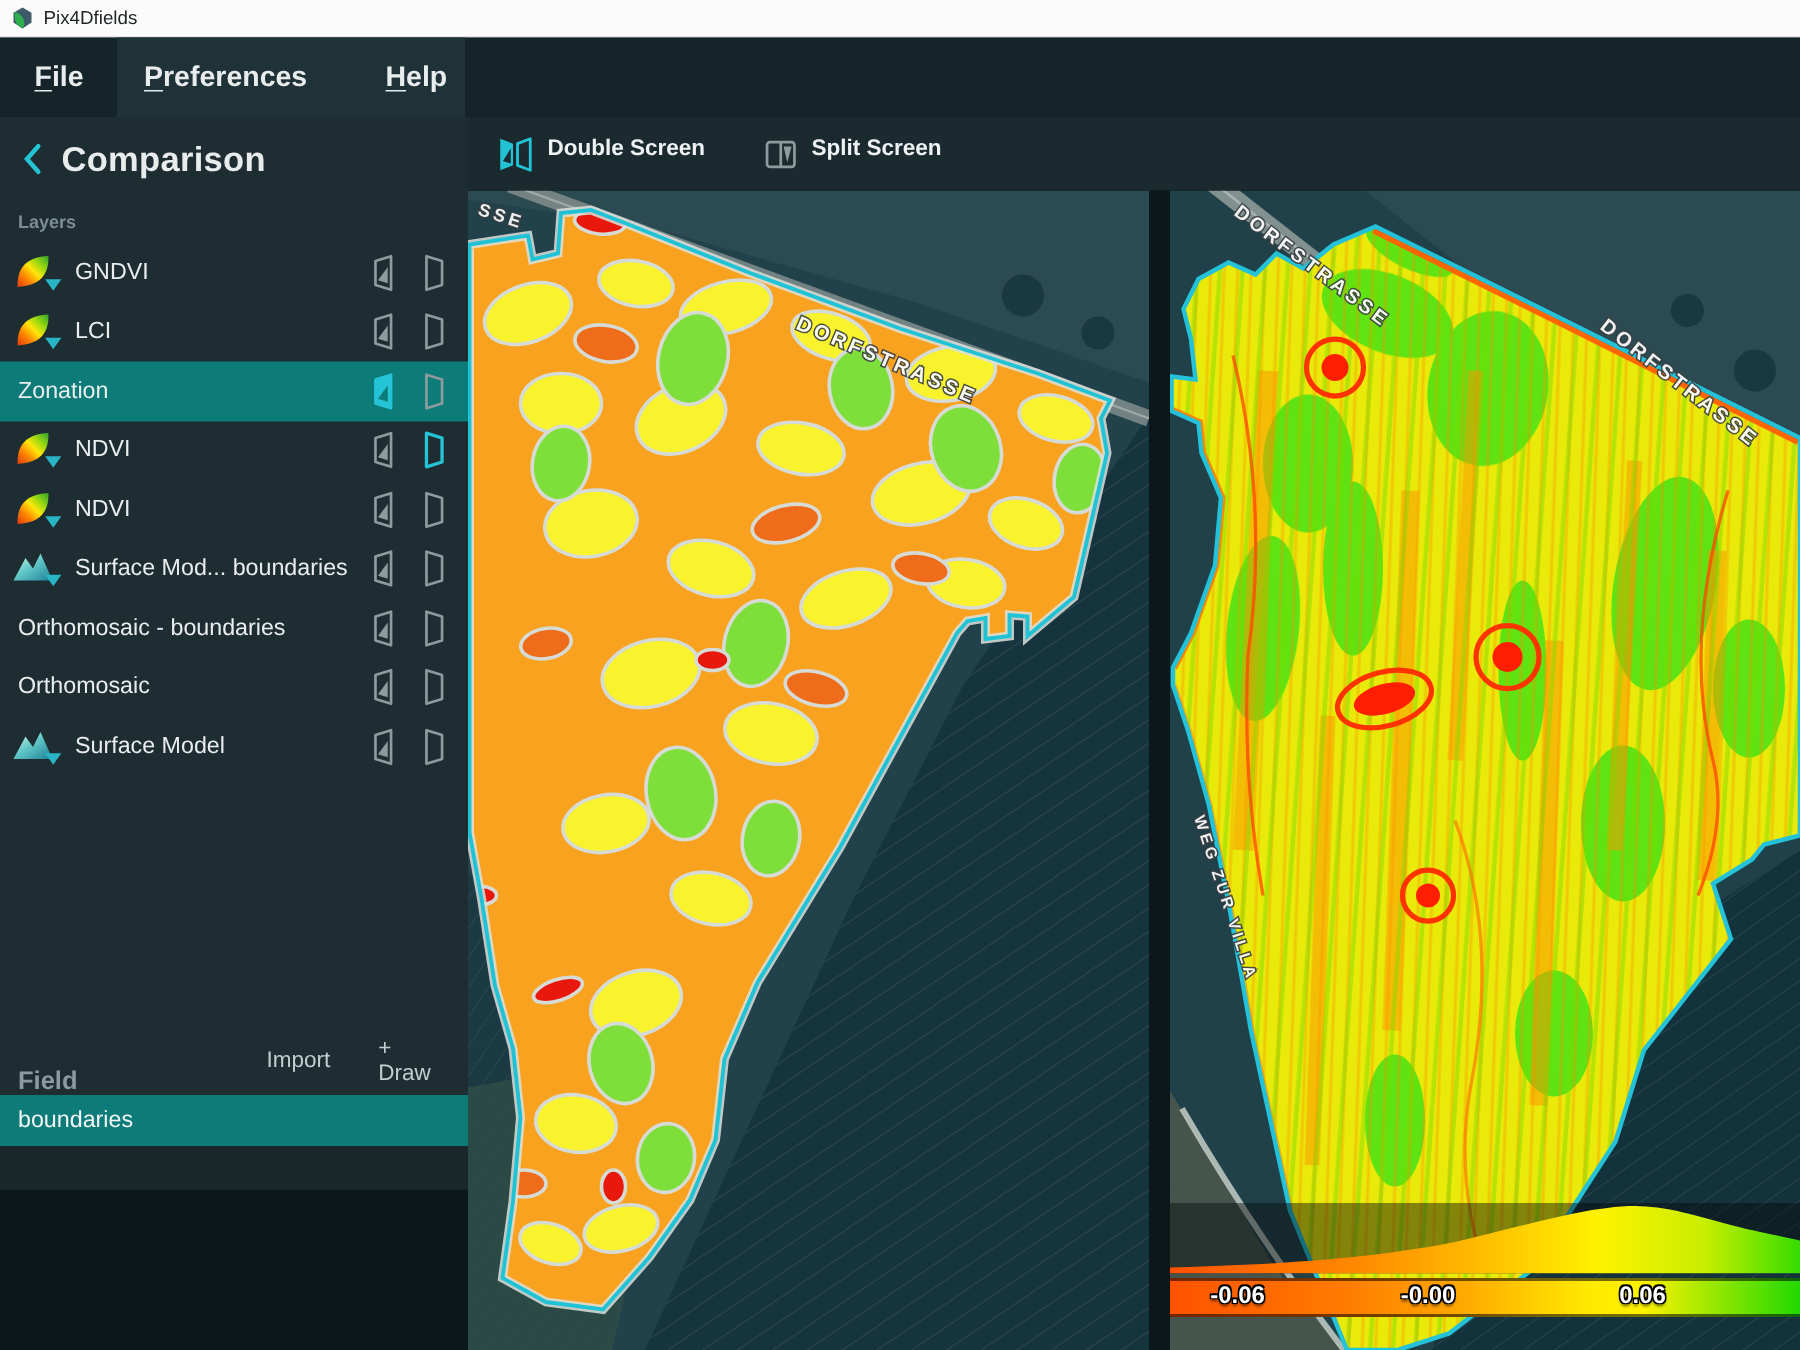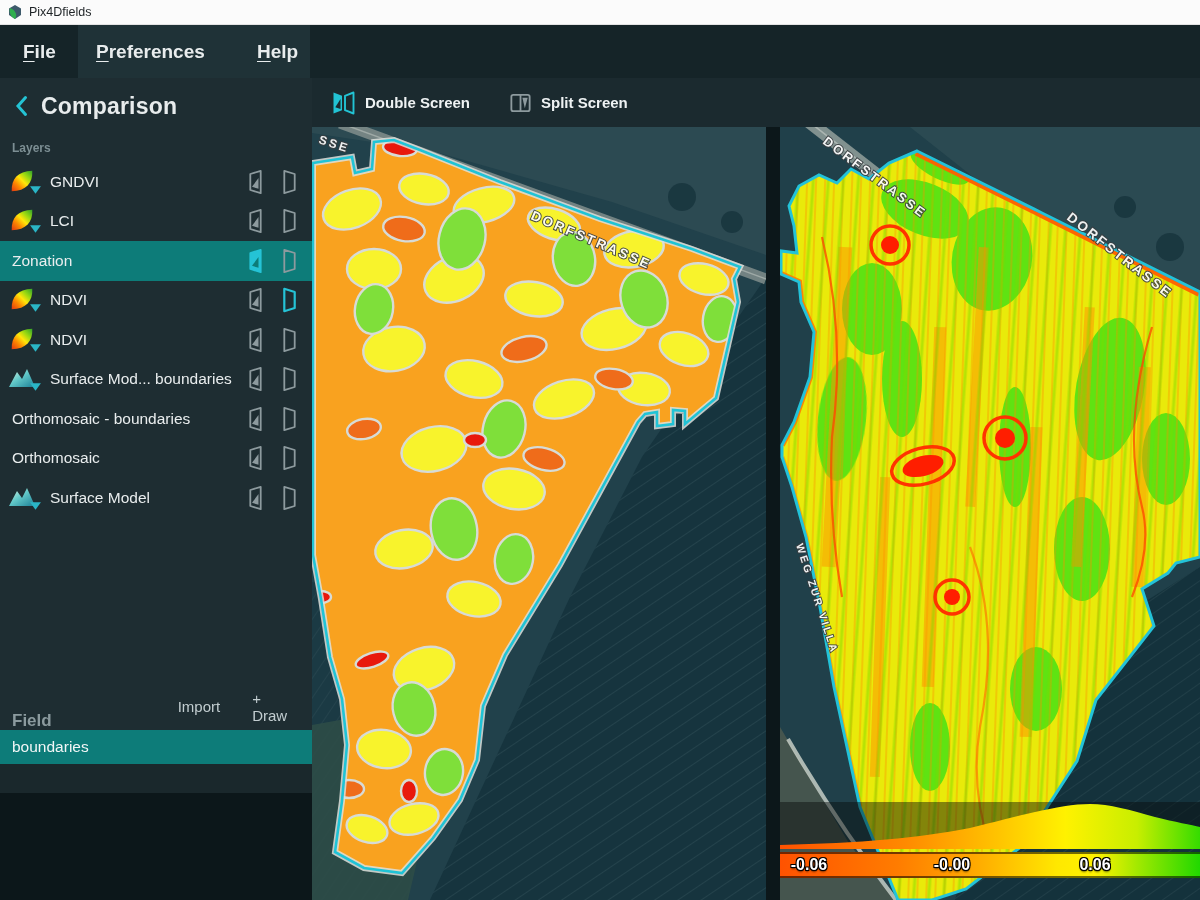--- a/index.html
+++ b/index.html
@@ -52,38 +52,38 @@
   .fb-title{font-size:17px;font-weight:bold;color:#8b9a9e;margin-top:48px;}
   .fb-btn{font-size:15px;color:#c2cdd0;cursor:pointer;}
   .fb-import{margin-left:30px;}
   .fb-draw{margin-left:32px;}
   .fb-row{height:34px;background:var(--teal-sel);display:flex;align-items:center;padding-left:12px;font-size:15.5px;color:#f2f6f6;}
   .fb-footer{height:29px;background:#1a282c;}
 
   
   .content{flex:1;display:flex;flex-direction:column;min-width:0;}
   .toolbar{height:49px;background:var(--bg-tool);display:flex;align-items:center;padding-left:18px;gap:38px;flex:0 0 auto;}
-  .tool-btn{display:flex;align-items:center;gap:8px;cursor:pointer;}
+  .tool-btn{display:flex;gap:8px;cursor:pointer;}
   .tool-btn .tlabel{font-size:15px;font-weight:bold;color:#eef2f3;}
   .maps{flex:1;display:flex;min-height:0;}
   .map-panel{position:relative;height:773px;overflow:hidden;}
   .map-panel.left{width:454px;}
   .map-divider{width:14px;background:var(--divider);}
   .map-panel.right{width:420px;}
   .map-panel svg.mapsvg{display:block;width:100%;height:100%;}
 
   
   .hist-band{position:absolute;left:0;top:675px;width:420px;height:47px;background:rgba(6,12,12,.45);}
   .hist-band svg{display:block;width:420px;height:47px;}
   .legend-bar{position:absolute;left:0;top:725px;width:420px;height:26px;
     background:linear-gradient(90deg,#ff5200 0%,#ff7c00 28%,#ffa800 46%,#ffe800 66%,#fff200 75%,#9ae800 86%,#21d800 100%);
     border-top:2px solid rgba(0,0,0,.55);border-bottom:2px solid rgba(0,0,0,.55);}
   .legend-tick{position:absolute;top:50%;transform:translate(-50%,-52%);font-size:16px;font-weight:bold;color:#fff;
     text-shadow:-1px -1px 0 #000,1px -1px 0 #000,-1px 1px 0 #000,1px 1px 0 #000,0 2px 2px rgba(0,0,0,.6);}
-  .lt0{left:29px;} .lt1{left:172px;} .lt2{left:315px;}
+  .lt0{left:45px;} .lt1{left:172px;} .lt2{left:315px;}
 
   .street{font-weight:bold;fill:#ffffff;opacity:.92;letter-spacing:2.5px;
     paint-order:stroke;stroke:#3a3f42;stroke-width:2px;}
 </style>
 </head>
 <body>
 
 <svg width="0" height="0" style="position:absolute" aria-hidden="true">
   <defs>
     <linearGradient id="leafGrad" x1="0" y1="1" x2="1" y2="0">

